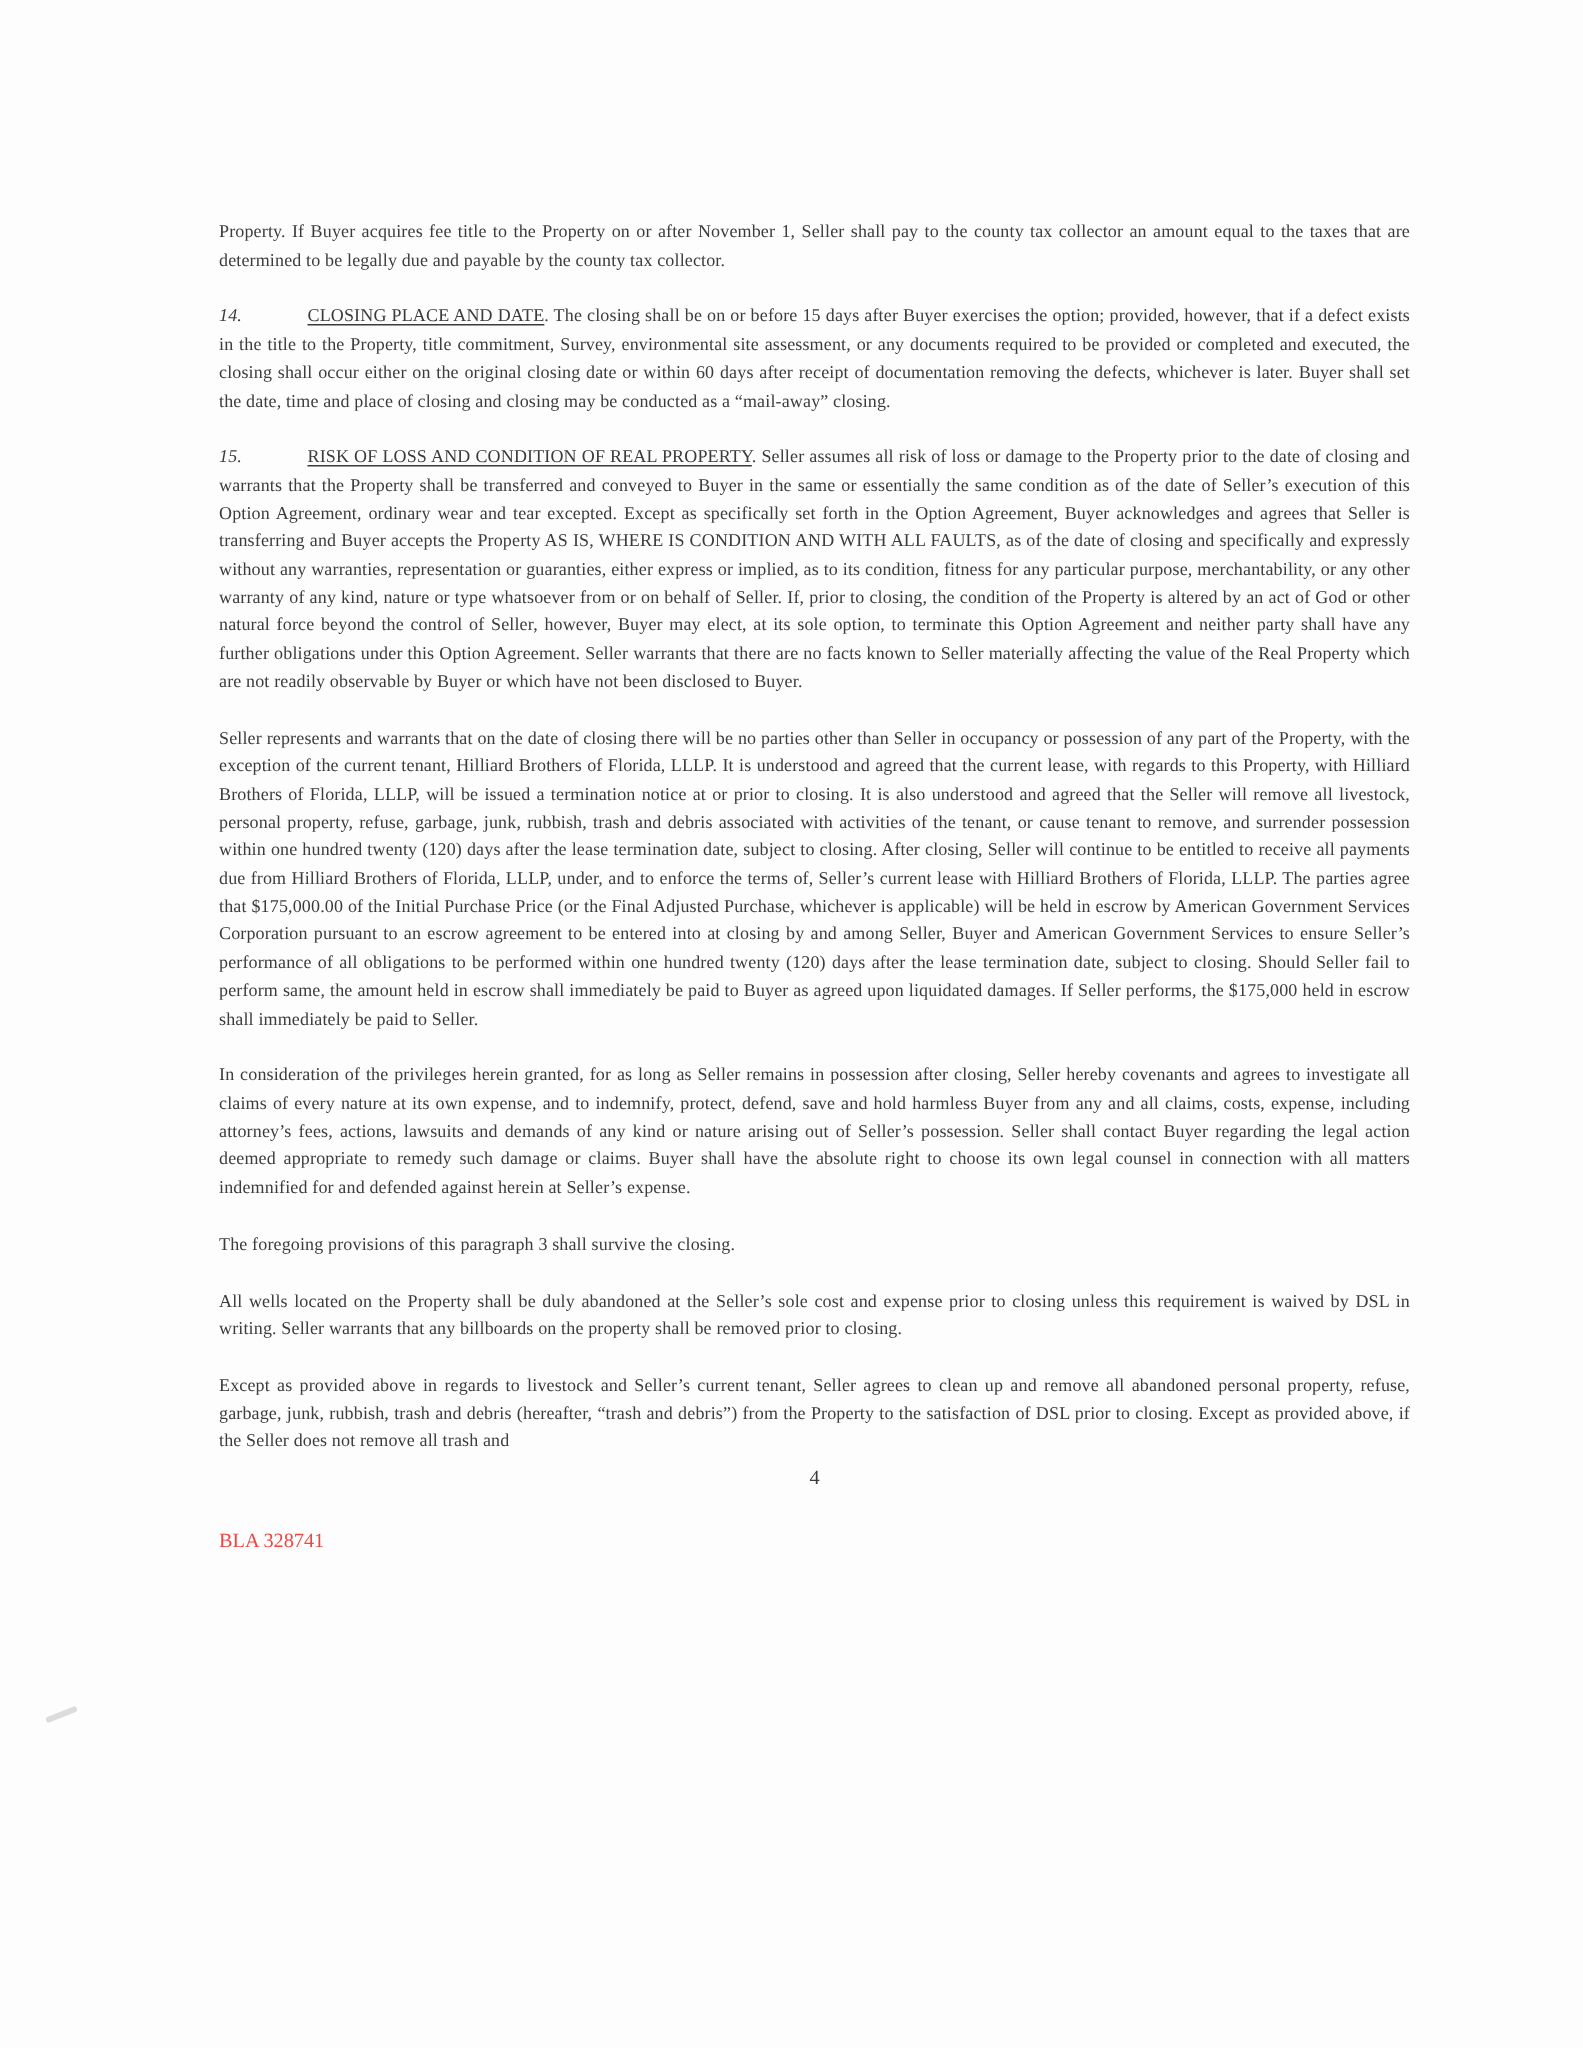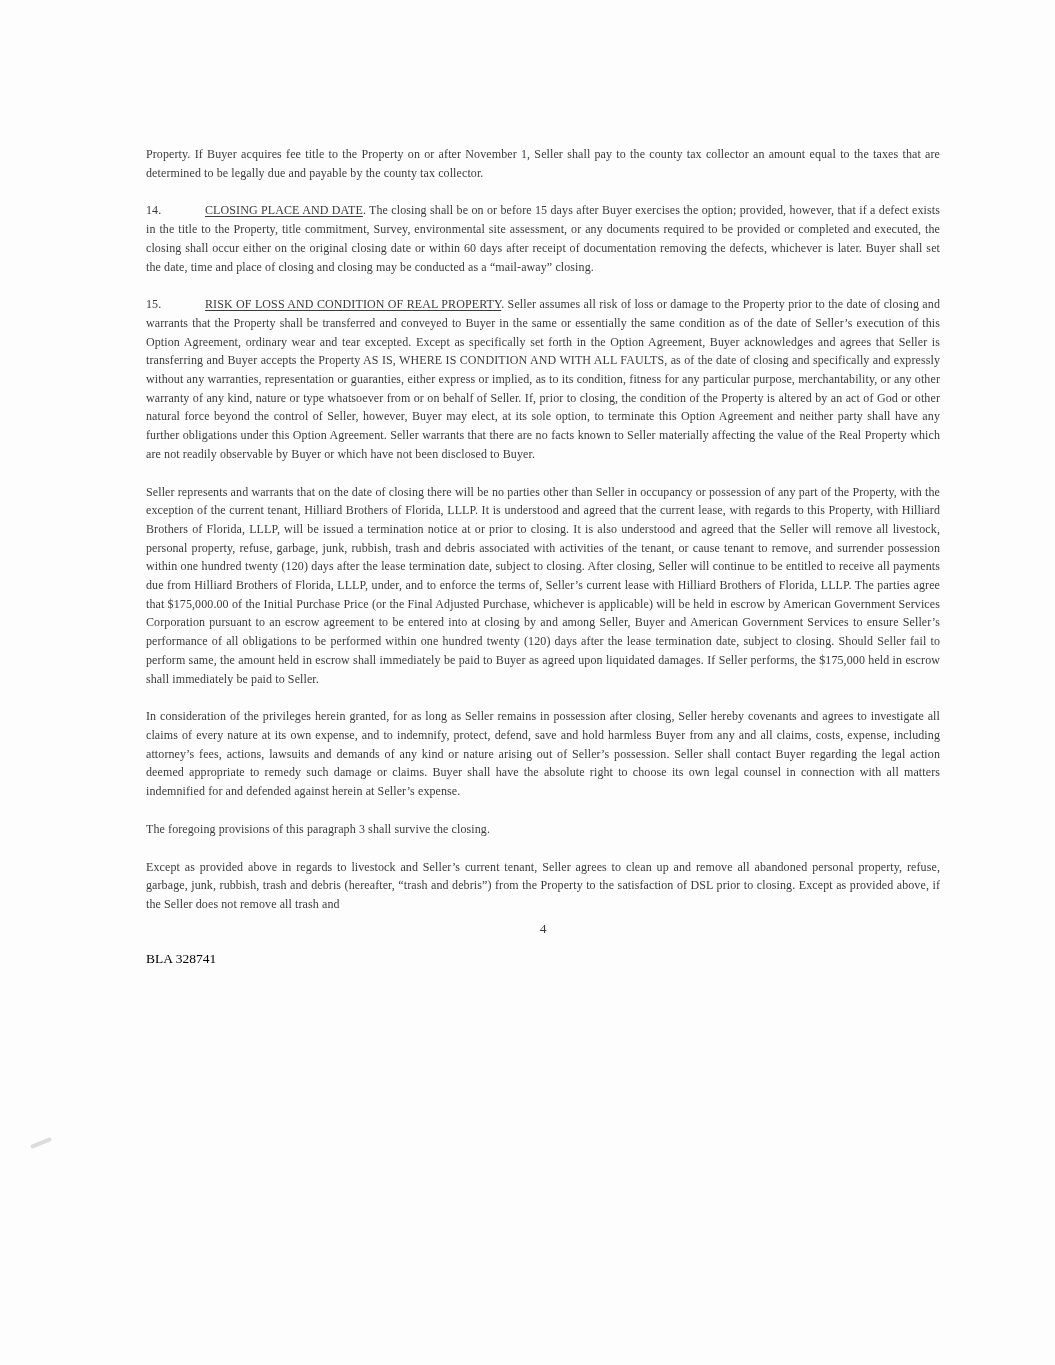--- a/index.html
+++ b/index.html
@@ -29,37 +29,38 @@
   .para {
     margin: 0 0 19px 0;
     font-size: 12px;
     line-height: 18.7px;
     text-align: justify;
     letter-spacing: 0.1px;
   }
   .pnum {
     display: inline-block;
     width: 59px;
+    font-style: italic;
   }
   .pheading {
     text-decoration: underline;
     text-underline-offset: 2px;
     text-decoration-thickness: 1px;
     margin-top: 48px;
   }
   .page-number {
     text-align: center;
     font-size: 13.5px;
     margin-top: -12px;
   }
   .footer {
-    margin-top: 13px;
+    margin-top: 25px;
     font-size: 13.5px;
     line-height: 17.5px;
-    color: #000000;
+    color: #ef4444;
   }
   .scan-smudge {
     position: absolute;
     left: 30px;
     top: 1141px;
     width: 22px;
     height: 4px;
     background: #dcdcdc;
     border-radius: 3px;
     transform: rotate(-22deg);
@@ -79,20 +80,21 @@
 
     <p class="para"><span class="pnum">15.</span><span class="pheading">RISK OF LOSS AND CONDITION OF REAL PROPERTY</span><span>.  Seller assumes all risk of loss or damage to the Property prior to the date of closing and warrants that the Property shall be transferred and conveyed to Buyer in the same or essentially the same condition as of the date of Seller’s execution of this Option Agreement, ordinary wear and tear excepted. Except as specifically set forth in the Option Agreement, Buyer acknowledges and agrees that Seller is transferring and Buyer accepts the Property AS IS, WHERE IS CONDITION AND WITH ALL FAULTS, as of the date of closing and specifically and expressly without any warranties, representation or guaranties, either express or implied, as to its condition, fitness for any particular purpose, merchantability, or any other warranty of any kind, nature or type whatsoever from or on behalf of Seller.  If, prior to closing, the condition of the Property is altered by an act of God or other natural force beyond the control of Seller, however, Buyer may elect, at its sole option, to terminate this Option Agreement and neither party shall have any further obligations under this Option Agreement.  Seller warrants that there are no facts known to Seller materially affecting the value of the Real Property which are not readily observable by Buyer or which have not been disclosed to Buyer.</span></p>
 
     <p class="para">Seller represents and warrants that on the date of closing there will be no parties other than Seller in occupancy or possession of any part of the Property, with the exception of the current tenant, Hilliard Brothers of Florida, LLLP.  It is understood and agreed that the current lease, with regards to this Property, with Hilliard Brothers of Florida, LLLP, will be issued a termination notice at or prior to closing.  It is also understood and agreed that the Seller will remove all livestock, personal property, refuse, garbage, junk, rubbish, trash and debris associated with activities of the tenant, or cause tenant to remove, and surrender possession within one hundred twenty (120) days after the lease termination date, subject to closing.  After closing, Seller will continue to be entitled to receive all payments due from Hilliard Brothers of Florida, LLLP, under, and to enforce the terms of, Seller’s current lease with Hilliard Brothers of Florida, LLLP.  The parties agree that $175,000.00 of the Initial Purchase Price (or the Final Adjusted Purchase, whichever is applicable) will be held in escrow by American Government Services Corporation pursuant to an escrow agreement to be entered into at closing by and among Seller, Buyer and American Government Services to ensure Seller’s performance of all obligations to be performed within one hundred twenty (120) days after the lease termination date, subject to closing.  Should Seller fail to perform same, the amount held in escrow shall immediately be paid to Buyer as agreed upon liquidated damages. If Seller performs, the $175,000 held in escrow shall immediately be paid to Seller.</p>
 
     <p class="para">In consideration of the privileges herein granted, for as long as Seller remains in possession after closing, Seller hereby covenants and agrees to investigate all claims of every nature at its own expense, and to indemnify, protect, defend, save and hold harmless Buyer from any and all claims, costs, expense, including attorney’s fees, actions, lawsuits and demands of any kind or nature arising out of Seller’s possession.  Seller shall contact Buyer regarding the legal action deemed appropriate to remedy such damage or claims.  Buyer shall have the absolute right to choose its own legal counsel in connection with all matters indemnified for and defended against herein at Seller’s expense.</p>
 
 
     <p class="para">The foregoing provisions of this paragraph 3 shall survive the closing.</p>
 
+    <p class="para">All wells located on the Property shall be duly abandoned at the Seller’s sole cost and expense prior to closing unless this requirement is waived by DSL in writing.  Seller warrants that any billboards on the property shall be removed prior to closing.</p>
 
     <p class="para">Except as provided above in regards to livestock and Seller’s current tenant, Seller agrees to clean up and remove all abandoned personal property, refuse, garbage, junk, rubbish, trash and debris (hereafter, “trash and debris”) from the Property to the satisfaction of DSL prior to closing.  Except as provided above, if the Seller does not remove all trash and</p>
 
     <div class="page-number">4</div>
 
     <div class="footer">
       <div>BLA 328741</div>
     </div>
 
   </main>

